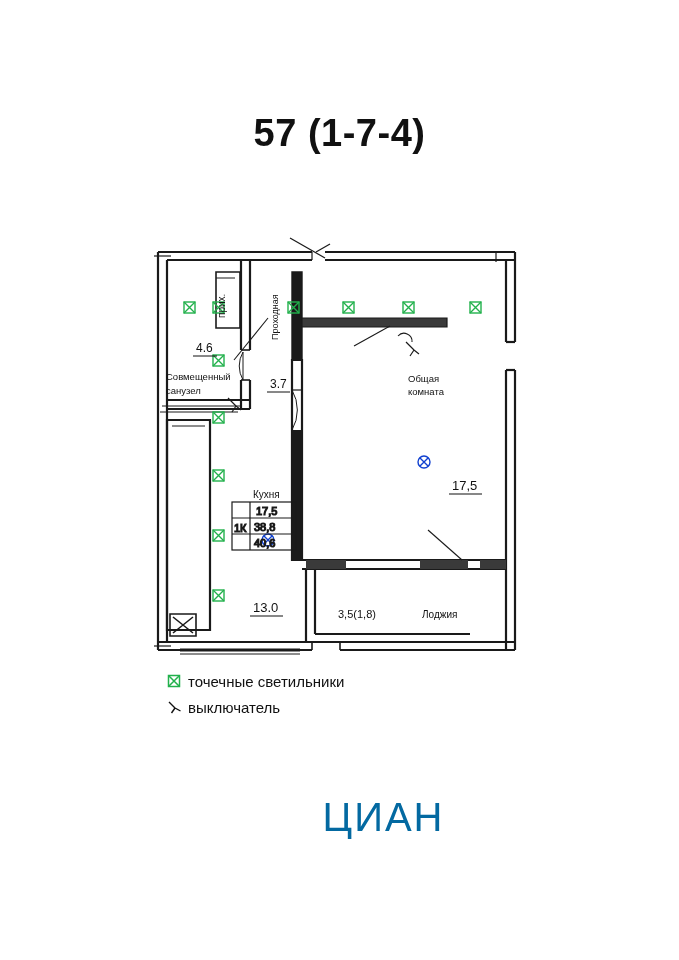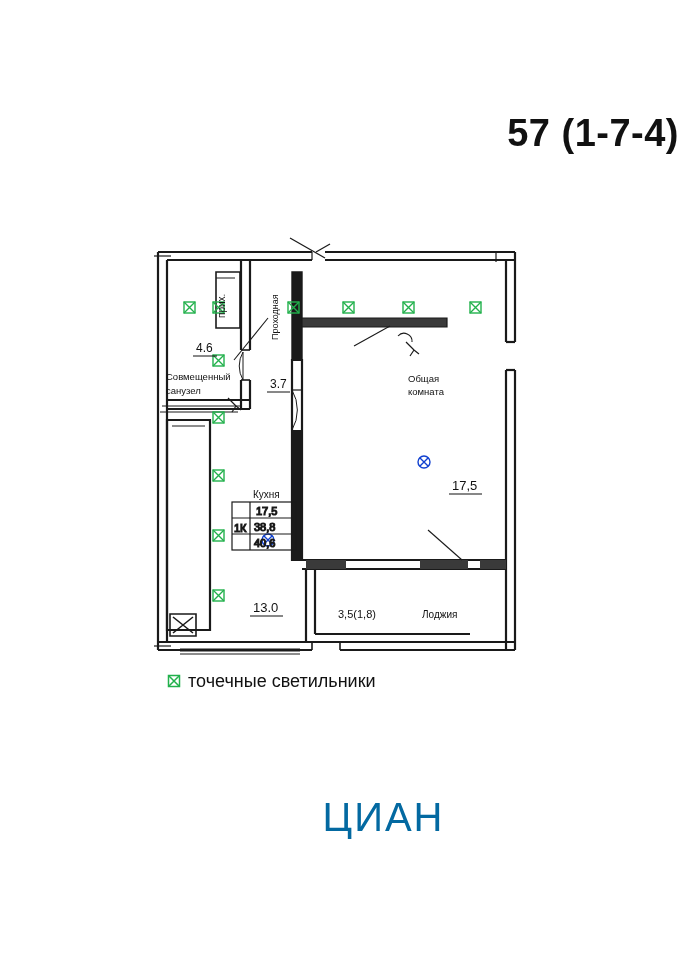--- a/index.html
+++ b/index.html
@@ -12,21 +12,21 @@
     height: 960px;
     position: relative;
     font-family: "Liberation Sans", sans-serif;
     overflow: hidden;
   }
   #title {
     position: absolute;
     top: 112px;
     left: 0;
     width: 679px;
-    text-align: right;
+    text-align: center;
     font-size: 38px;
     font-weight: bold;
     color: #111111;
     letter-spacing: 0.5px;
   }
   #plan {
     position: absolute;
     top: 230px;
     left: 140px;
     width: 410px;
@@ -43,21 +43,21 @@
     align-items: center;
     height: 26px;
   }
   .legend-icon {
     width: 28px;
     display: flex;
     align-items: center;
     justify-content: center;
   }
   .legend-label {
-    font-size: 18px;
+    font-size: 15px;
     color: #111111;
   }
   #watermark {
     position: absolute;
     left: 0;
     top: 795px;
     width: 679px;
     text-align: center;
     font-size: 40px;
     color: #0369a1;
@@ -273,15 +273,23 @@
 <div id="legend">
   <div class="legend-row">
     <span class="legend-icon">
       <svg width="16" height="16" viewBox="0 0 16 16">
           <rect x="2.5" y="2.5" width="11" height="11" fill="none" stroke="#22b14c" stroke-width="1.5"></rect>
           <path d="M2.5 2.5 L13.5 13.5 M13.5 2.5 L2.5 13.5" stroke="#22b14c" stroke-width="1.5"></path>
         </svg>
     </span>
     <span class="legend-label">точечные светильники</span>
   </div>
+  <div class="legend-row">
+    <span class="legend-icon">
+      <svg width="18" height="18" viewBox="0 0 18 18">
+          <path d="M4 4 L10 10 M10 10 L6.5 15 M10 10 L15.5 13" stroke="#111111" stroke-width="1.4" fill="none"></path>
+        </svg>
+    </span>
+    <span class="legend-label">выключатель</span>
+  </div>
 </div>
 
 <div id="watermark">ЦИАН</div>
 
 </body></html>

